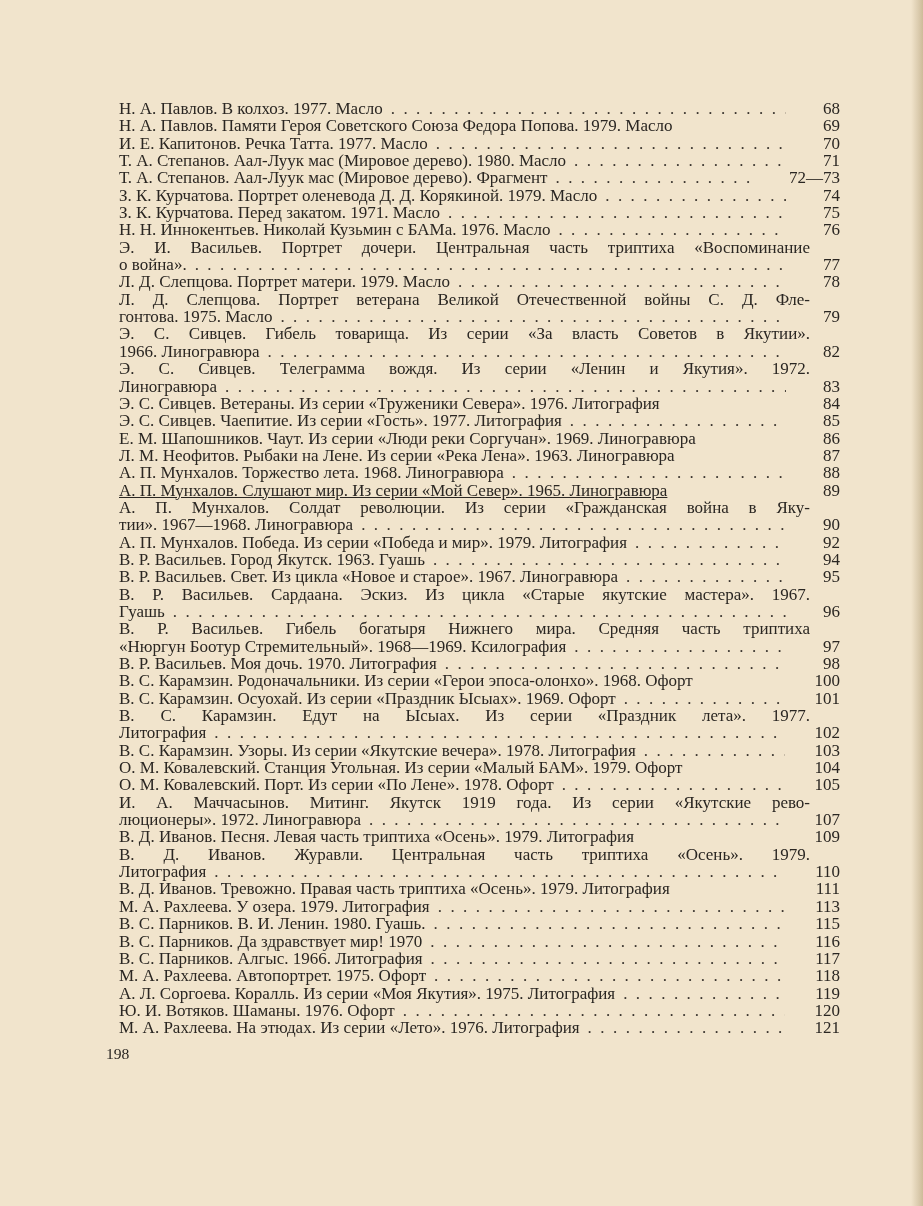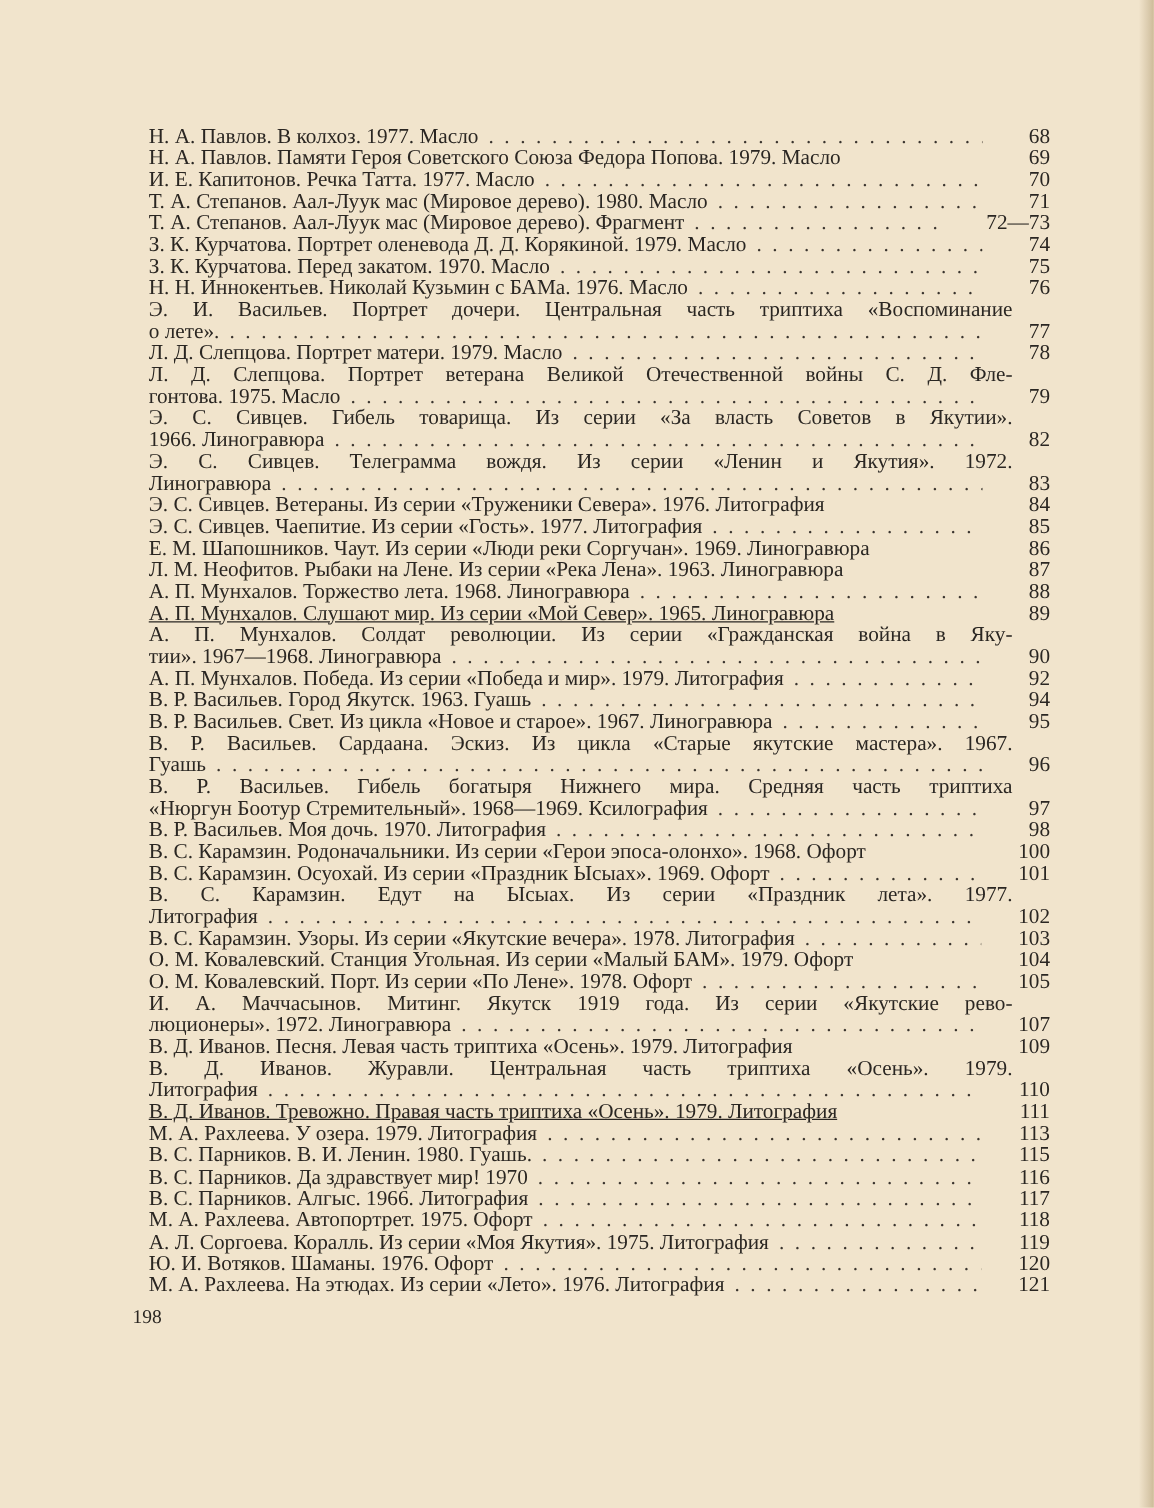--- a/index.html
+++ b/index.html
@@ -79,38 +79,38 @@
     </div>
     <div class="entry">
       <div class="line">
         <span class="txt">З. К. Курчатова. Портрет оленевода Д. Д. Корякиной. 1979. Масло</span>
         <span class="leader"></span>
         <span class="pg">74</span>
       </div>
     </div>
     <div class="entry">
       <div class="line">
-        <span class="txt">З. К. Курчатова. Перед закатом. 1970. Масло</span>
+        <span class="txt">З. К. Курчатова. Перед закатом. 1971. Масло</span>
         <span class="leader"></span>
         <span class="pg">75</span>
       </div>
     </div>
     <div class="entry">
       <div class="line">
         <span class="txt">Н. Н. Иннокентьев. Николай Кузьмин с БАМа. 1976. Масло</span>
         <span class="leader"></span>
         <span class="pg">76</span>
       </div>
     </div>
     <div class="entry">
       <div class="line full">
         <span class="txt">Э. И. Васильев. Портрет дочери. Центральная часть триптиха «Воспоминание</span>
       </div>
       <div class="line">
-        <span class="txt">о лете».</span>
+        <span class="txt">о война».</span>
         <span class="leader"></span>
         <span class="pg">77</span>
       </div>
     </div>
     <div class="entry">
       <div class="line">
         <span class="txt">Л. Д. Слепцова. Портрет матери. 1979. Масло</span>
         <span class="leader"></span>
         <span class="pg">78</span>
       </div>
@@ -312,21 +312,21 @@
         <span class="txt">В. Д. Иванов. Журавли. Центральная часть триптиха «Осень». 1979.</span>
       </div>
       <div class="line">
         <span class="txt">Литография</span>
         <span class="leader"></span>
         <span class="pg">110</span>
       </div>
     </div>
     <div class="entry">
       <div class="line">
-        <span class="txt" style="margin-right: 0px; text-decoration: underline;">В. Д. Иванов. Тревожно. Правая часть триптиха «Осень». 1979. Литография</span>
+        <span class="txt" style="margin-right: 0px;">В. Д. Иванов. Тревожно. Правая часть триптиха «Осень». 1979. Литография</span>
         <span style="flex: 1 1 auto;"></span>
         <span class="pg">111</span>
       </div>
     </div>
     <div class="entry">
       <div class="line">
         <span class="txt">М. А. Рахлеева. У озера. 1979. Литография</span>
         <span class="leader"></span>
         <span class="pg">113</span>
       </div>

